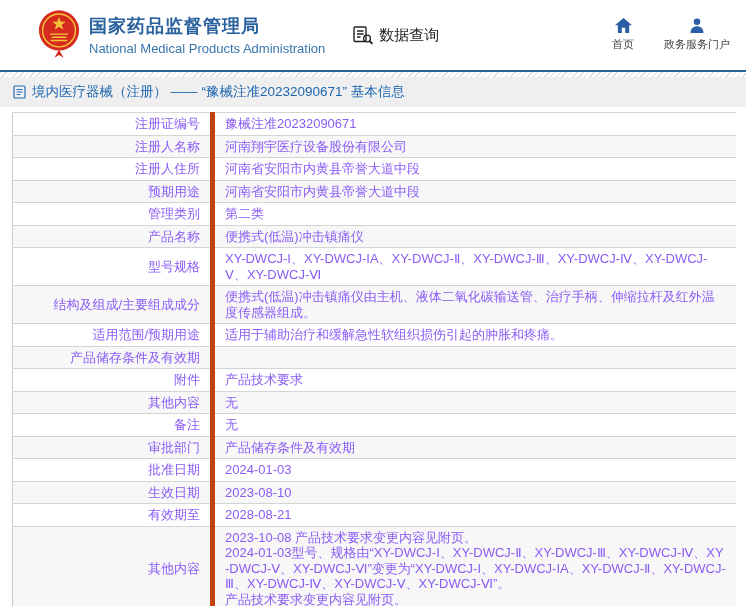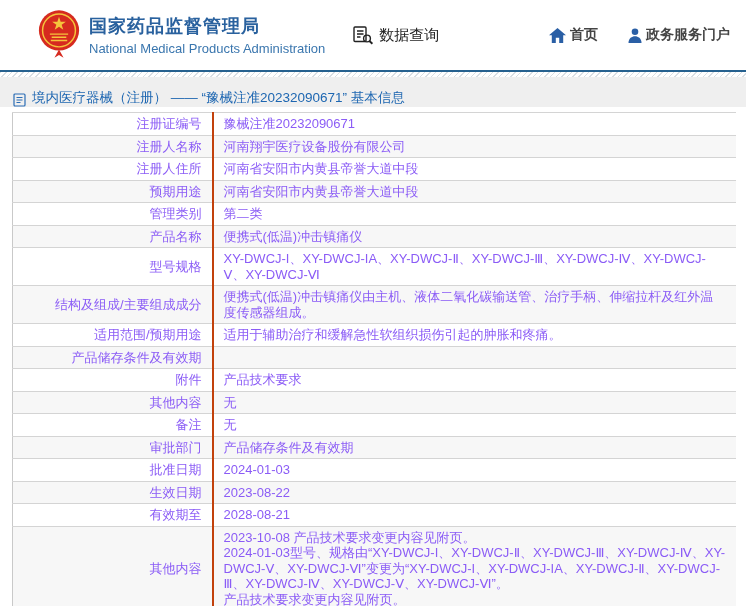--- a/index.html
+++ b/index.html
@@ -8,35 +8,35 @@
     font-family:"Liberation Sans","DejaVu Sans",sans-serif;
   }
   .header{height:70px;display:flex;align-items:center;background:#fff;border-radius:17px;}
   .emblem{margin-left:38px;display:block;line-height:0;}
   .titles{margin-left:9px;}
   .cn{font-size:18px;font-weight:bold;color:#29619e;letter-spacing:1px;white-space:nowrap;}
   .en{font-size:13px;color:#3a76ae;margin-top:3px;white-space:nowrap;}
   .query{display:flex;align-items:center;gap:5px;margin-left:28px;color:#222;
          font-size:15px;font-weight:400;cursor:pointer;white-space:nowrap;}
   .nav{margin-left:auto;display:flex;gap:30px;margin-right:16px;}
-  .nav-item{display:flex;flex-direction:row;align-items:center;gap:4px;
-            font-size:14px;color:#444;cursor:pointer;white-space:nowrap;font-weight:bold;}
+  .nav-item{display:flex;flex-direction:column;align-items:center;gap:4px;
+            font-size:11px;color:#444;cursor:pointer;white-space:nowrap;}
   .blue-line{height:2px;background:#26618f;}
   .hatch{height:5px;background:repeating-linear-gradient(135deg,#d9dee3 0 1px,#ffffff 1px 4px);}
-  .crumb-bar{height:30px;background:#efefef;display:flex;align-items:flex-end;
+  .crumb-bar{height:30px;background:#efefef;display:flex;align-items:center;
              padding-left:13px;gap:6px;margin-bottom:5px;}
   .crumb-text{color:#1d66b1;font-size:13.5px;}
   table.info{border-collapse:collapse;margin-left:12px;width:724px;table-layout:fixed;
              border-left:1px solid #c9c9c9;border-bottom:1px solid #d4d4d4;}
   col.c1{width:200px;}
   tr.row{border-top:1px solid #d4d4d4;}
   tr.row:nth-child(even){background:#f7f7f7;}
   td{font-size:13px;color:#8b5cf6;line-height:15.5px;padding:3px 10px;vertical-align:middle;}
   td.lbl{text-align:right;}
-  td.val{border-left:2px solid #c2410c;white-space:pre-line;word-break:break-all;}
+  td.val{border-left:5px solid #c2410c;white-space:pre-line;word-break:break-all;}
 </style>
 </head>
 <body>
 
 <div class="header">
   <span class="emblem">
     <svg width="42" height="52" viewBox="0 0 46 56">
       <path d="M23 44 l-5 9 5 -3 5 3 Z" fill="#d62a1f"></path>
       <circle cx="23" cy="23" r="22" fill="#d62a1f"></circle>
       <circle cx="23" cy="23" r="18" fill="none" stroke="#f5c43c" stroke-width="1.6"></circle>
@@ -154,21 +154,21 @@
       <tr class="row">
     <td class="lbl"><span>审批部门</span></td>
     <td class="val">产品储存条件及有效期</td>
   </tr>
       <tr class="row">
     <td class="lbl"><span>批准日期</span></td>
     <td class="val">2024-01-03</td>
   </tr>
       <tr class="row">
     <td class="lbl"><span>生效日期</span></td>
-    <td class="val">2023-08-22</td>
+    <td class="val">2023-08-10</td>
   </tr>
       <tr class="row">
     <td class="lbl"><span>有效期至</span></td>
     <td class="val">2028-08-21</td>
   </tr>
       <tr class="row">
     <td class="lbl"><span>其他内容</span></td>
     <td class="val">2023-10-08 产品技术要求变更内容见附页。
 2024-01-03型号、规格由“XY-DWCJ-I、XY-DWCJ-Ⅱ、XY-DWCJ-Ⅲ、XY-DWCJ-Ⅳ、XY-DWCJ-Ⅴ、XY-DWCJ-Ⅵ”变更为“XY-DWCJ-I、XY-DWCJ-IA、XY-DWCJ-Ⅱ、XY-DWCJ-Ⅲ、XY-DWCJ-Ⅳ、XY-DWCJ-Ⅴ、XY-DWCJ-Ⅵ”。
 产品技术要求变更内容见附页。</td>

